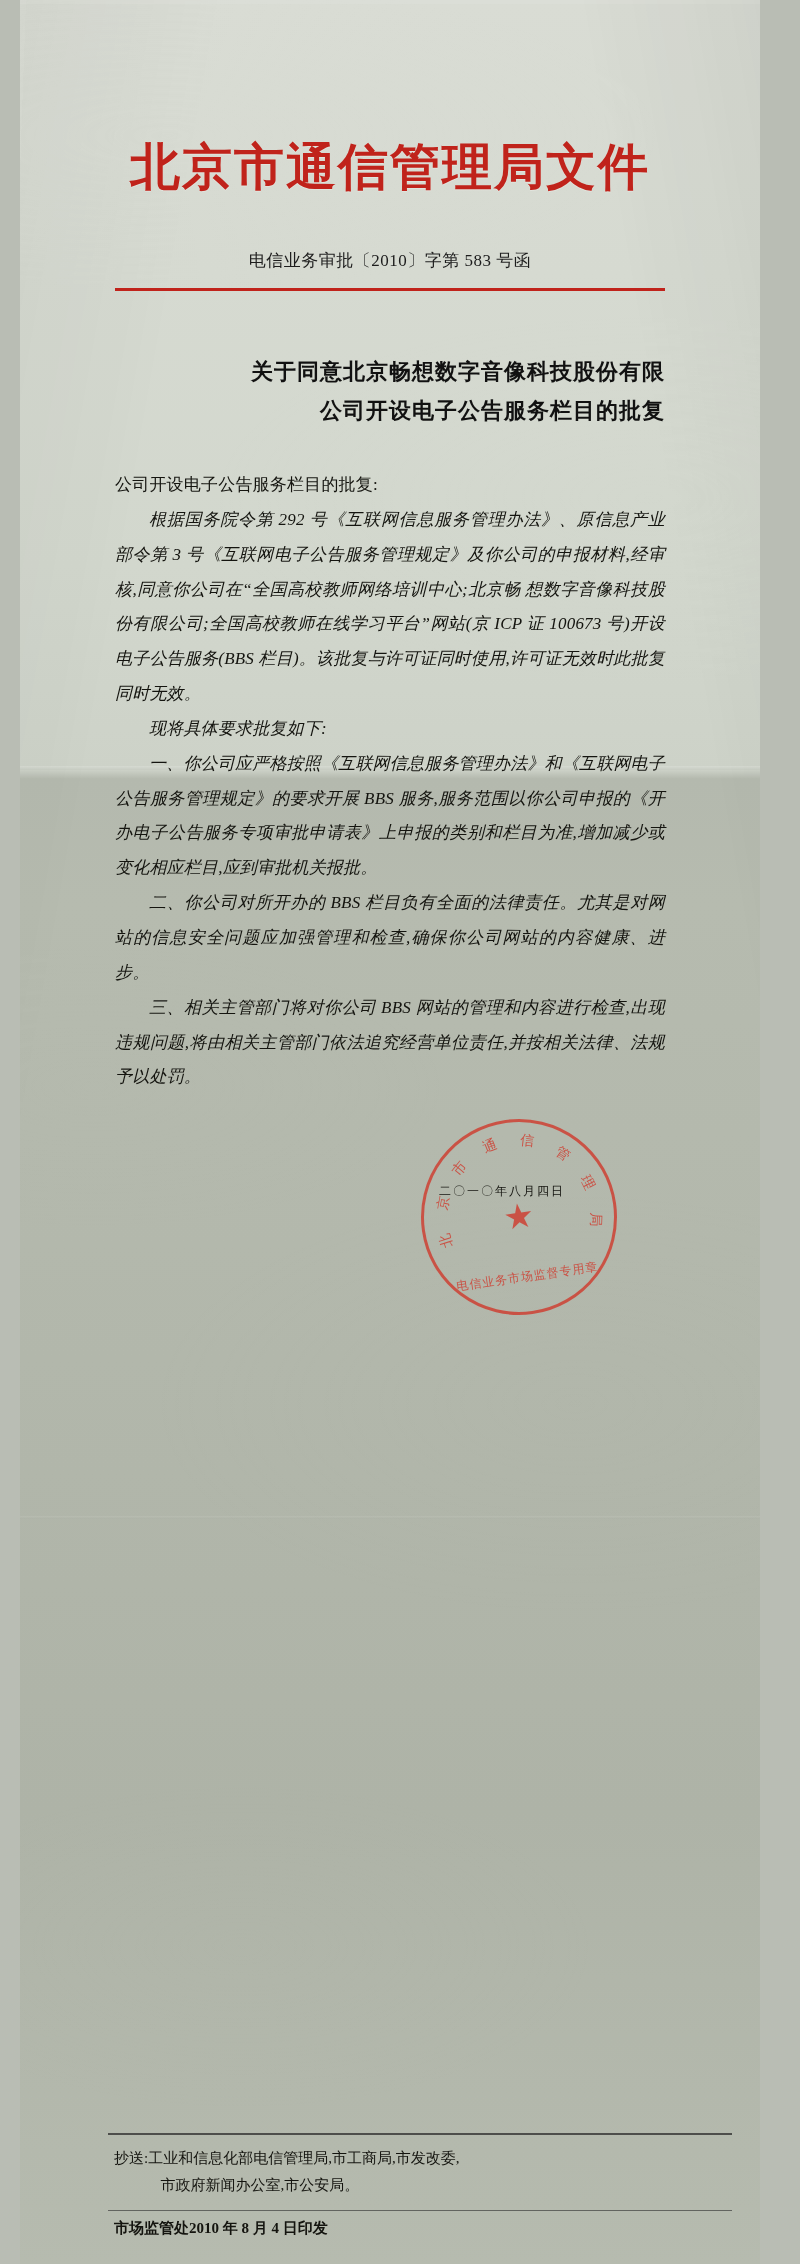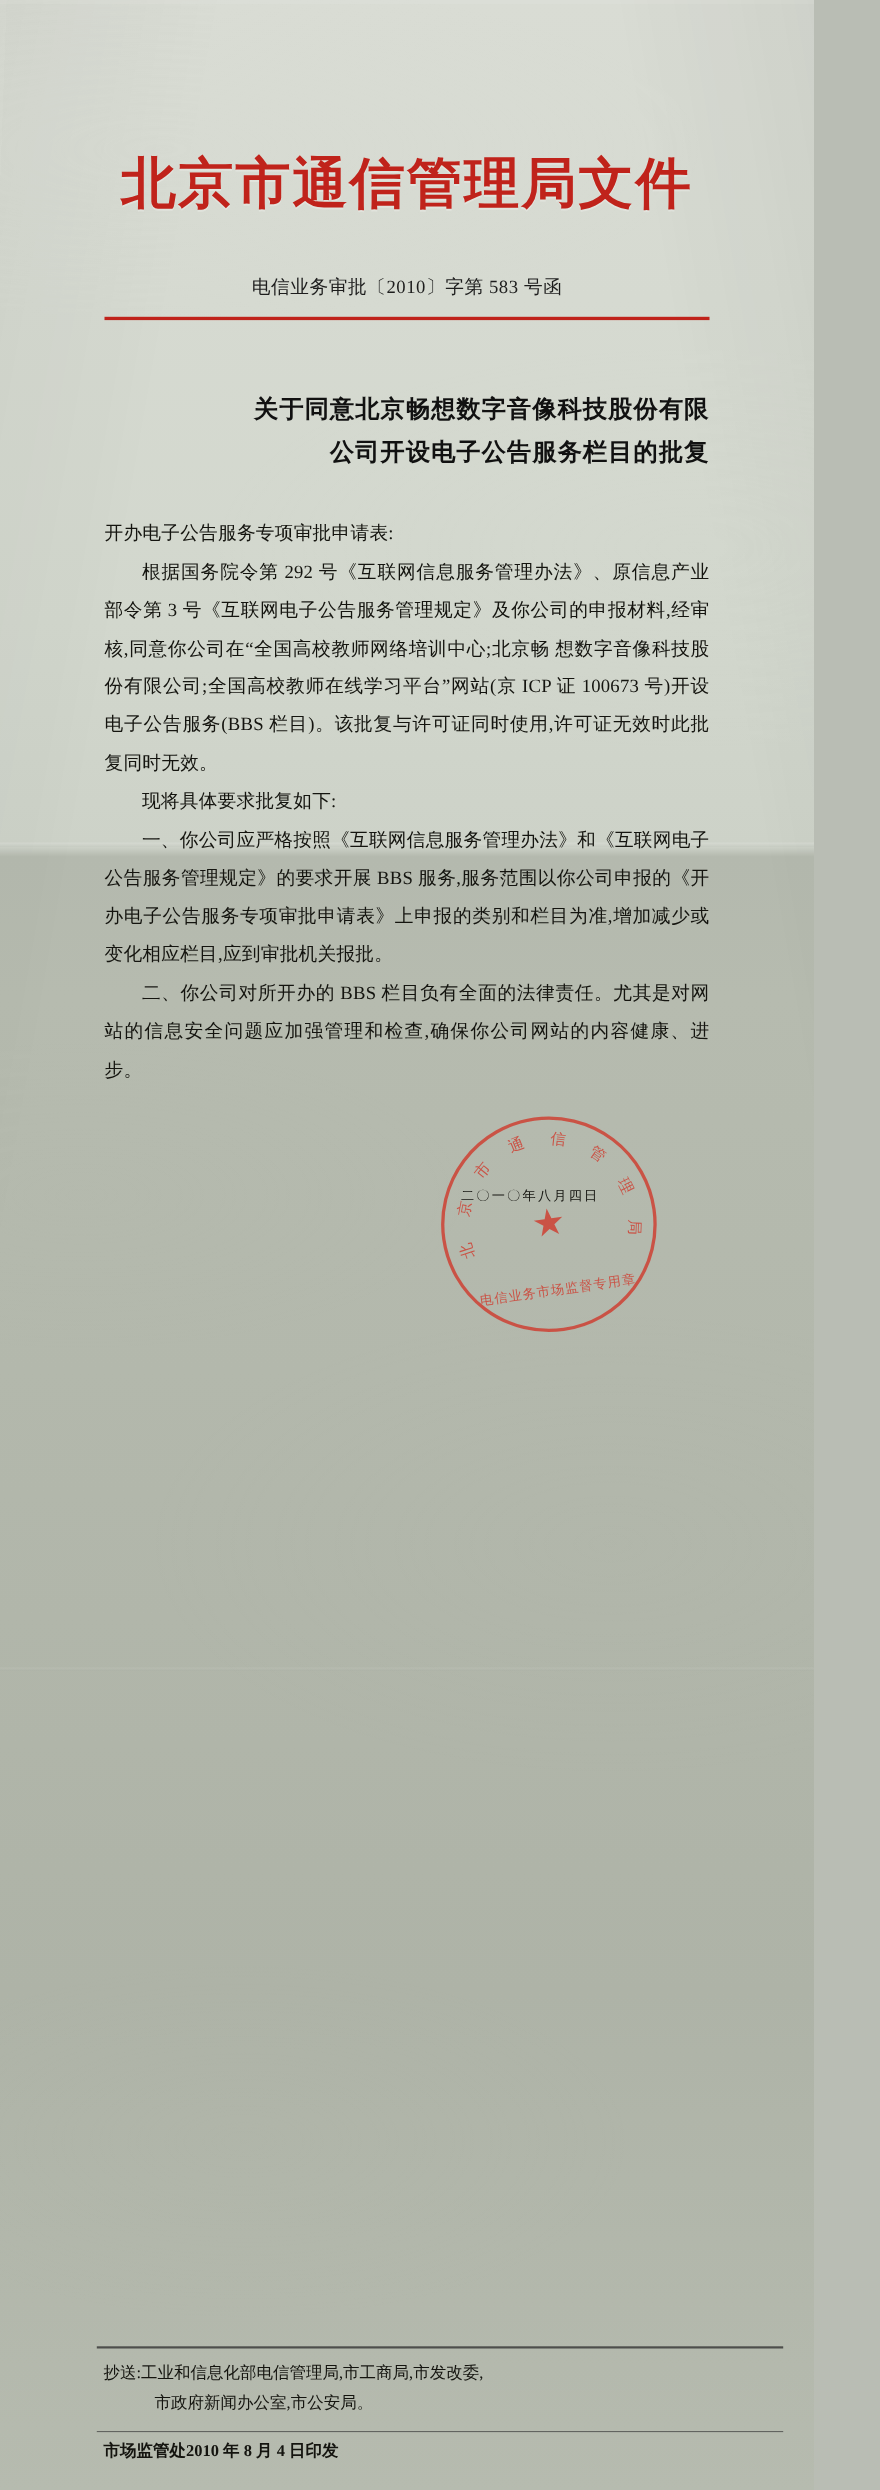--- a/index.html
+++ b/index.html
@@ -24,20 +24,21 @@
         #d6dad1 12%,
         #d2d7cd 25%,
         #cdd2c8 34%,
         #b4b9ae 34.4%,
         #b6bbaf 40%,
         #b3b8ac 55%,
         #b0b5a9 70%,
         #aeb3a7 80%,
         #b2b7ab 90%,
         #b6bbaf 100%);
+    margin-left: 20px;
   }
 
   
   .texture {
     position: absolute;
     inset: 0;
     pointer-events: none;
     background:
       radial-gradient(ellipse 700px 220px at 20% 6%, rgba(255,255,255,0.30), rgba(255,255,255,0) 70%),
       radial-gradient(ellipse 620px 260px at 85% 22%, rgba(255,255,255,0.18), rgba(255,255,255,0) 70%),
@@ -115,21 +116,21 @@
   
   .body-text {
     margin-top: 38px;
     font-size: 17px;
     line-height: 2.05;
     color: #14140f;
     text-align: justify;
     letter-spacing: 0.2px;
   }
   .body-text p { margin: 0; }
-  .indent { text-indent: 2em; }
+  .indent { text-indent: 2em; font-style: italic; }
 
   
   .sign-block {
     position: relative;
     margin-top: 66px;
     height: 150px;
   }
   .sign-date {
     position: absolute;
     right: 100px;
@@ -237,25 +238,26 @@
     </div>
 
     <div class="red-rule"></div>
 
     <div class="doc-title">
       <div>关于同意北京畅想数字音像科技股份有限</div>
       <div>公司开设电子公告服务栏目的批复</div>
     </div>
 
     <div class="body-text">
-      <p>开办电子公告服务专项审批申请表:</p>
+      <p>公司开设电子公告服务栏目的批复:</p>
       <p class="indent">根据国务院令第 292 号《互联网信息服务管理办法》、原信息产业部令第 3 号《互联网电子公告服务管理规定》及你公司的申报材料,经审核,同意你公司在“全国高校教师网络培训中心;北京畅 想数字音像科技股份有限公司;全国高校教师在线学习平台”网站(京 ICP 证 100673 号)开设电子公告服务(BBS 栏目)。该批复与许可证同时使用,许可证无效时此批复同时无效。</p>
       <p class="indent">现将具体要求批复如下:</p>
       <p class="indent">一、你公司应严格按照《互联网信息服务管理办法》和《互联网电子公告服务管理规定》的要求开展 BBS 服务,服务范围以你公司申报的《开办电子公告服务专项审批申请表》上申报的类别和栏目为准,增加减少或变化相应栏目,应到审批机关报批。</p>
       <p class="indent">二、你公司对所开办的 BBS 栏目负有全面的法律责任。尤其是对网站的信息安全问题应加强管理和检查,确保你公司网站的内容健康、进步。</p>
+      <p class="indent">三、相关主管部门将对你公司 BBS 网站的管理和内容进行检查,出现违规问题,将由相关主管部门依法追究经营单位责任,并按相关法律、法规予以处罚。</p>
 
       <div class="sign-block">
         <div class="sign-date">二〇一〇年八月四日</div>
         <div class="seal">
           <div class="star">★</div>
           <div class="seal-text">
               <span style="transform: translate(-50%, -50%) rotate(-100deg) translateY(-76px) rotate(0deg); transform-origin: 50% 50%;">北</span>
               <span style="transform: translate(-50%, -50%) rotate(-71.4286deg) translateY(-76px) rotate(0deg); transform-origin: 50% 50%;">京</span>
               <span style="transform: translate(-50%, -50%) rotate(-42.8571deg) translateY(-76px) rotate(0deg); transform-origin: 50% 50%;">市</span>
               <span style="transform: translate(-50%, -50%) rotate(-14.2857deg) translateY(-76px) rotate(0deg); transform-origin: 50% 50%;">通</span>

